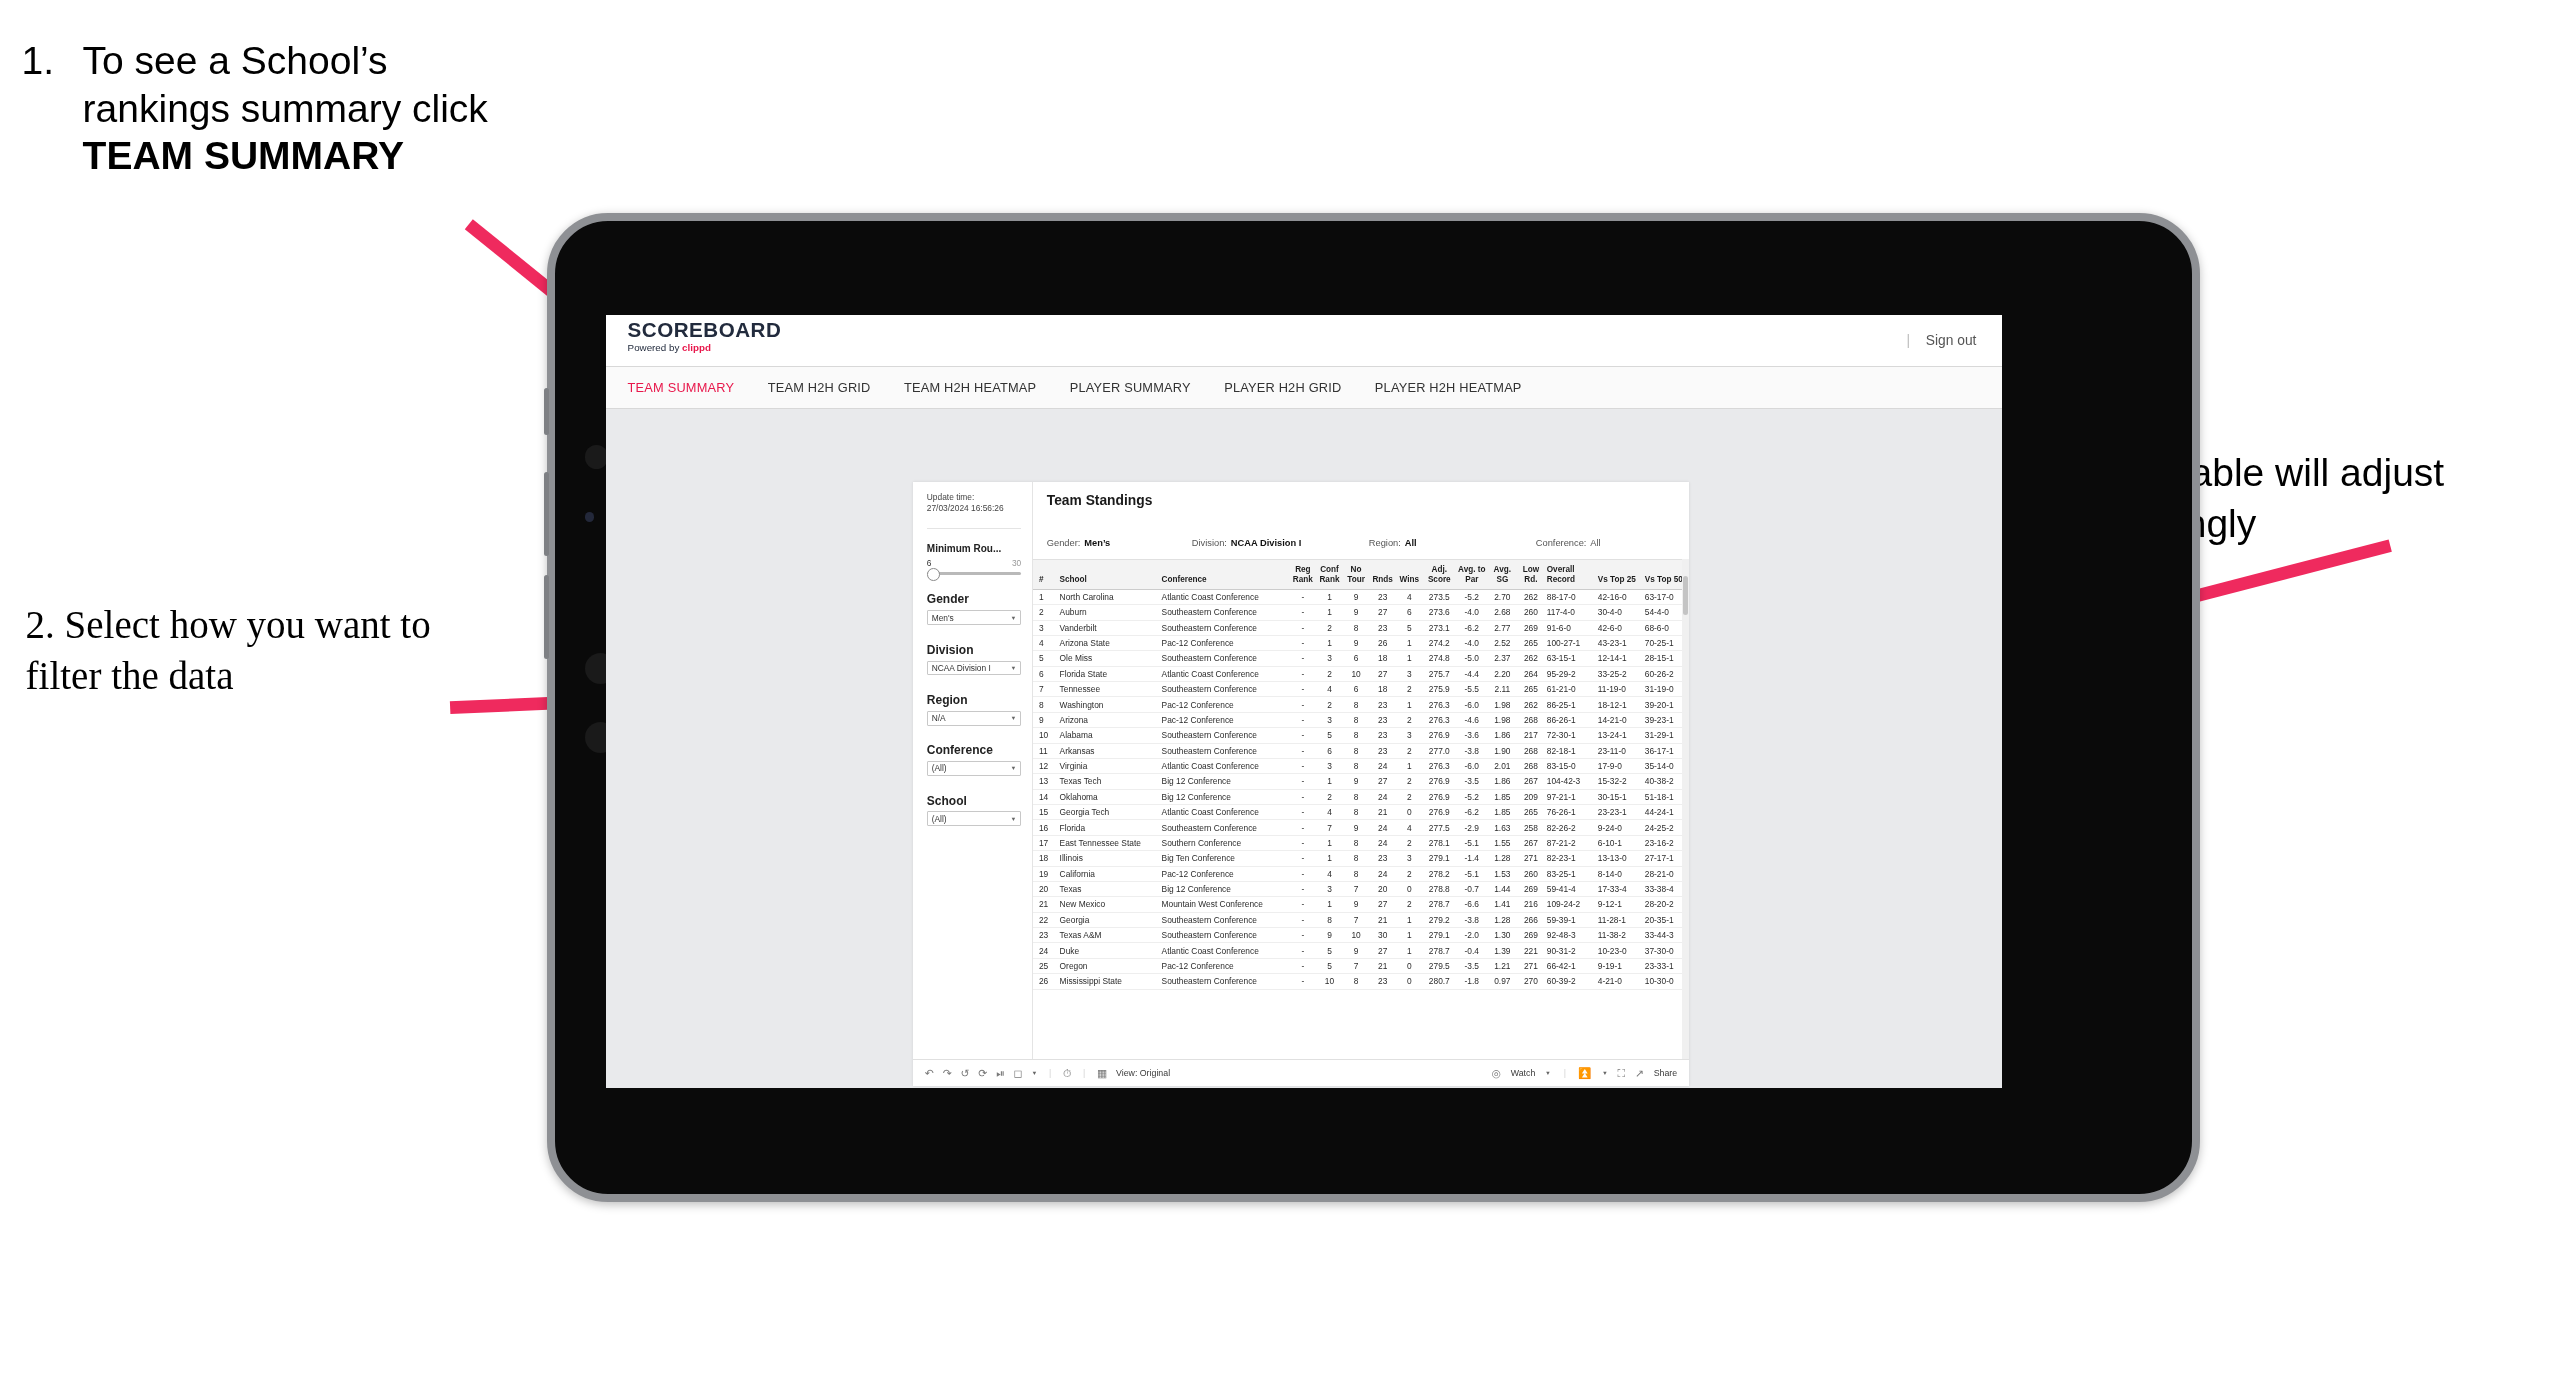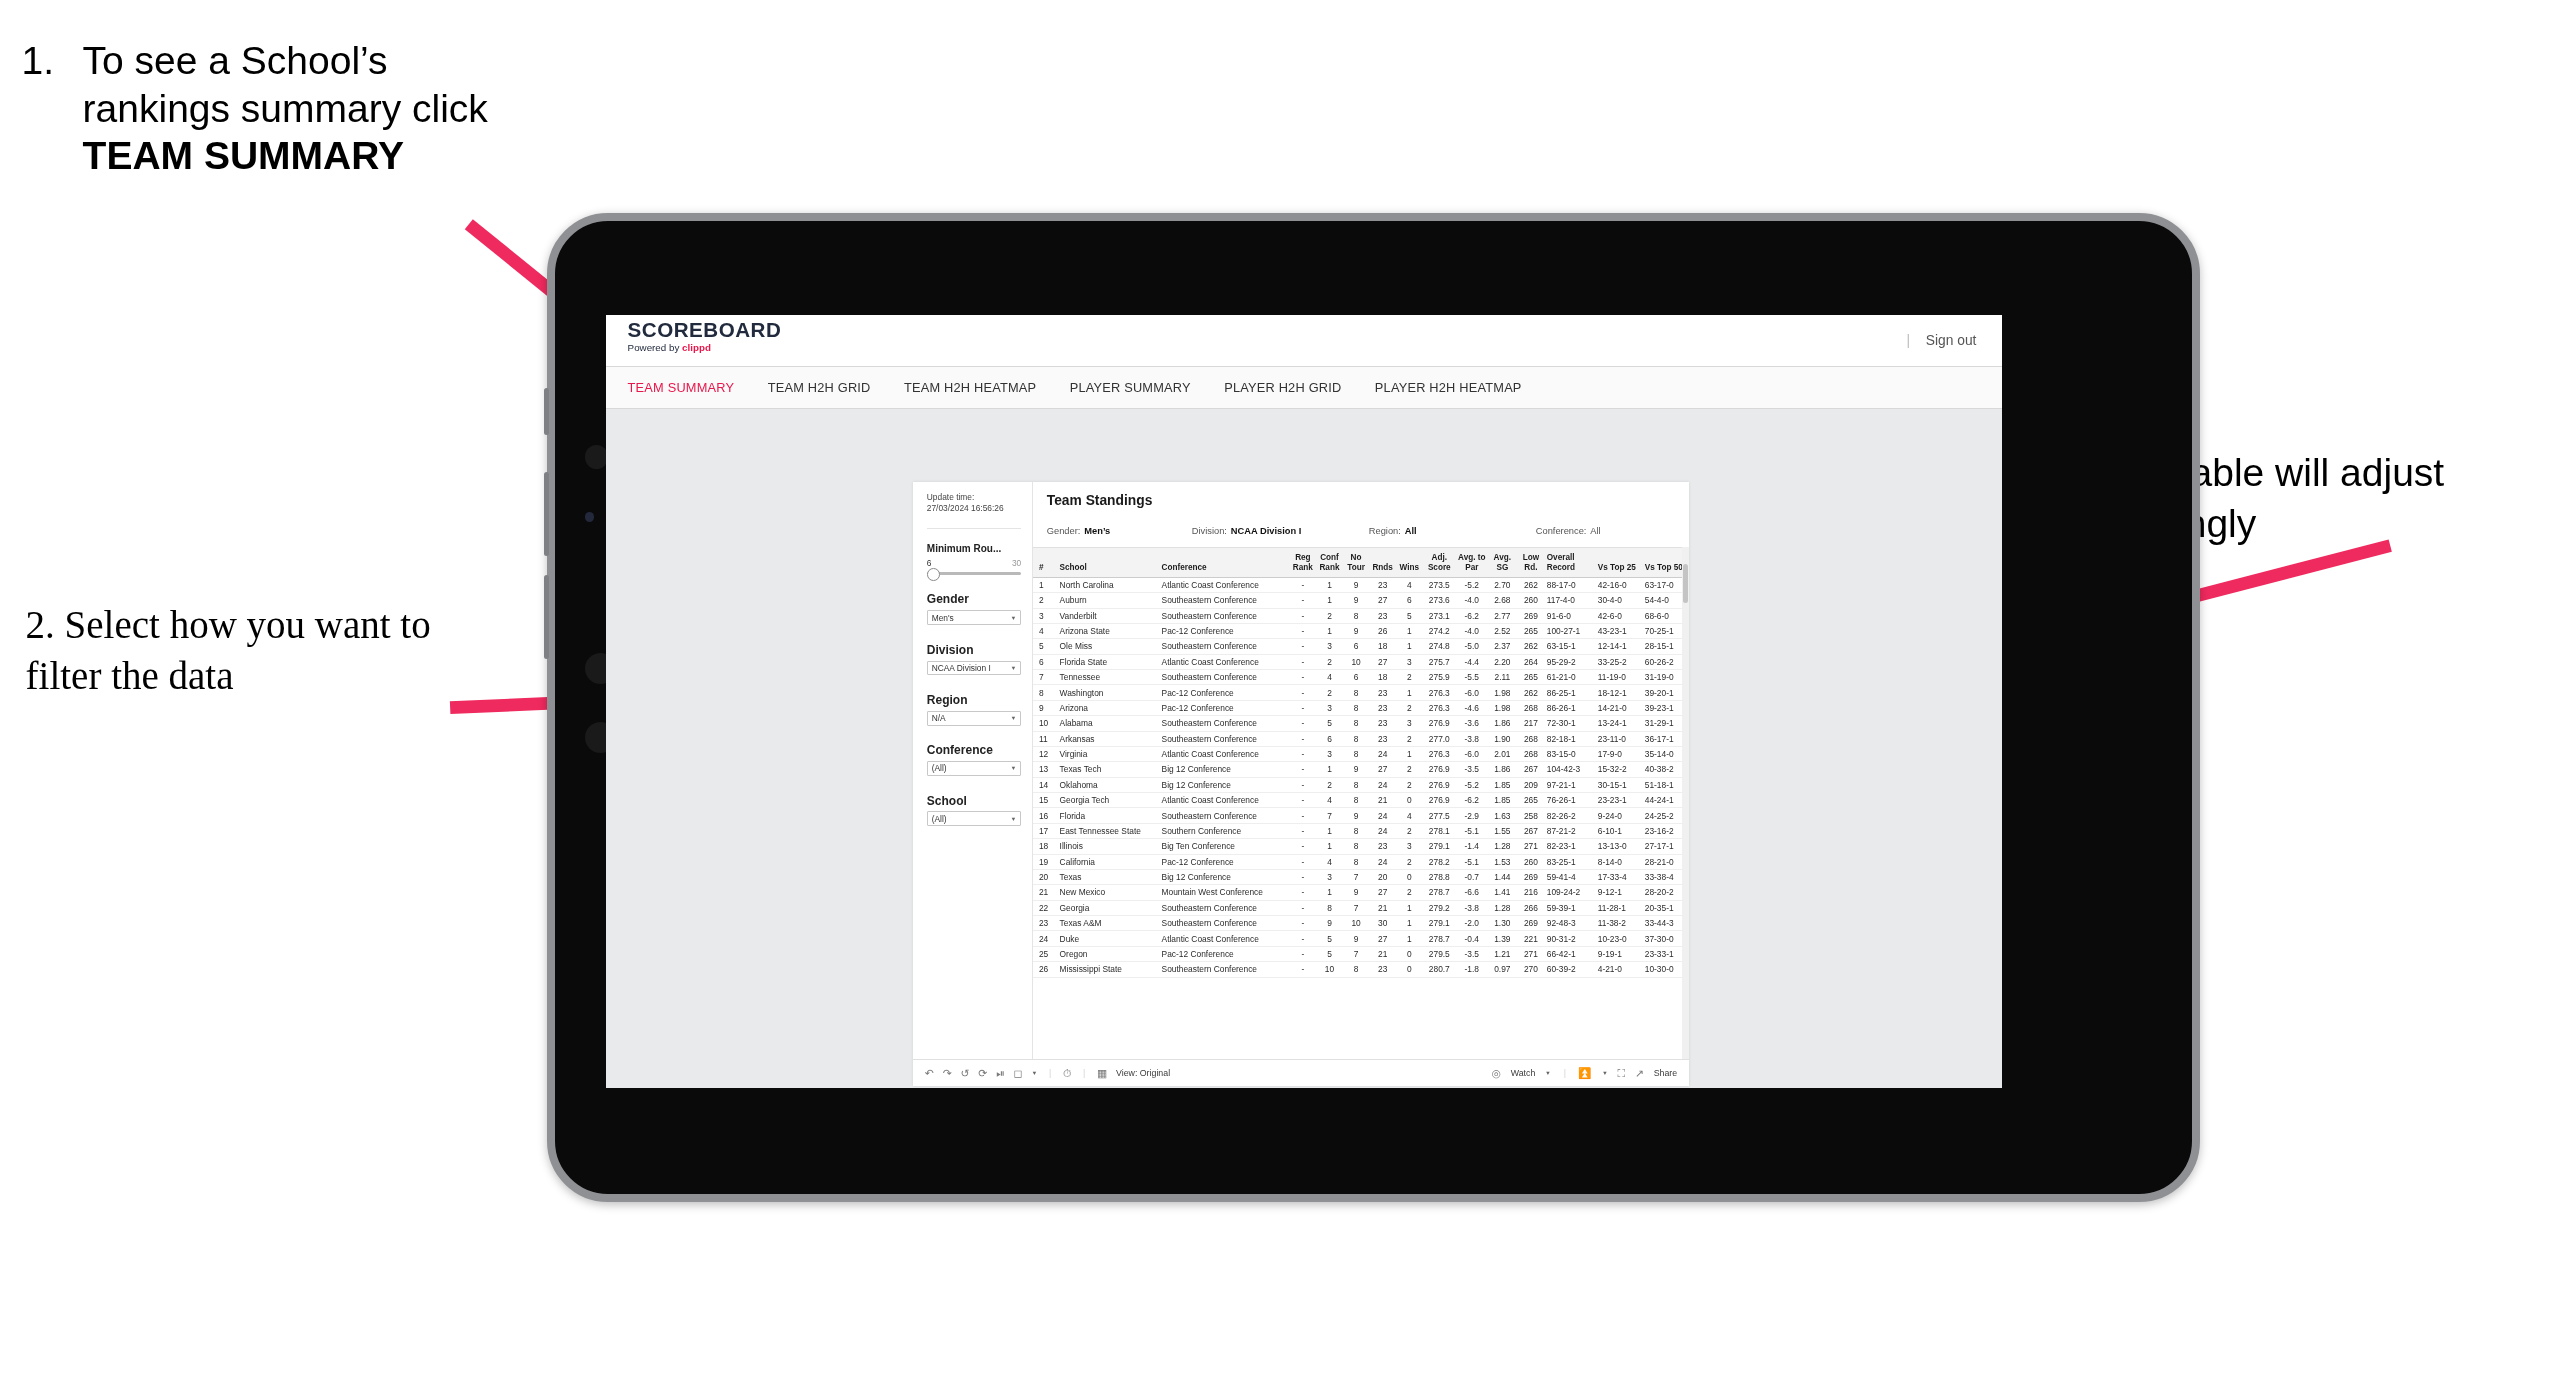--- a/index.html
+++ b/index.html
@@ -89,21 +89,21 @@
   #sliderwrap{margin-top:13.8px;}
   #sliderlabel{font-size:10px;color:#222;text-align:left;font-weight:bold;}
   #sliderminmax{display:flex;justify-content:space-between;font-size:8.4px;color:#333;margin-top:3.9px;}
   #sliderminmax .mx{color:#999;}
   #slidertrack{position:relative;height:2.9px;background:#b9b9b9;border-radius:2px;margin-top:3.9px;}
   #sliderknob{position:absolute;left:0;top:-3.9px;width:10.8px;height:10.8px;border-radius:50%;background:#fff;border:1px solid #8a8a8a;}
 
   #vizmain{flex:1;display:flex;flex-direction:column;min-width:0;}
   #vizhead{padding:10.8px 0 0 13.8px;}
   #viztitle{font-size:13.8px;font-weight:bold;color:#1a1a1a;}
-  #vizfilters{display:flex;margin-top:18px;font-size:9.3px;color:#333;padding-bottom:10.8px;}
+  #vizfilters{display:flex;margin-top:30px;font-size:9.3px;color:#333;padding-bottom:10.8px;}
   #vizfilters .fg{display:flex;gap:3.9px;}
   #vizfilters .fg .k{color:#555;}
   #vizfilters .fg .v{font-weight:bold;color:#111;}
   #vizfilters .fg:nth-child(1){width:145px;}
   #vizfilters .fg:nth-child(2){width:177px;}
   #vizfilters .fg:nth-child(3){width:167px;}
 
   table{border-collapse:collapse;width:100%;table-layout:fixed;font-size:8.4px;}
   thead th{
     font-size:8.2px;font-weight:bold;color:#1c1c1c;text-align:left;

